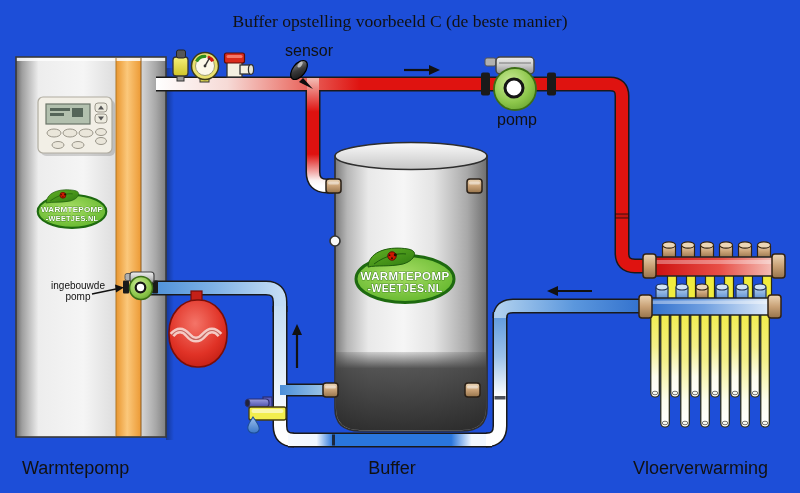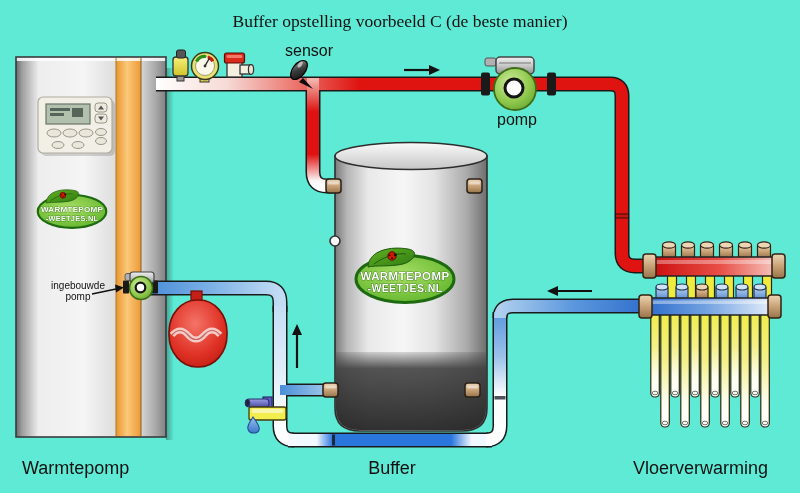--- a/index.html
+++ b/index.html
@@ -1,16 +1,16 @@
 <!DOCTYPE html>
 <html><head>
 <meta charset="utf-8">
 <style>
   html,body{margin:0;padding:0;background:#ffffff;}
-  #stage{position:relative;width:800px;height:493px;background:#5eead4;overflow:hidden;
+  #stage{position:relative;width:800px;height:493px;background:#1d4ed8;overflow:hidden;
          font-family:"Liberation Sans",sans-serif;}
   svg{display:block;}
   text{font-family:"Liberation Sans",sans-serif;fill:#111;}
   .title-text{font-family:"Liberation Serif",serif;font-size:17.5px;}
   .big-label{font-size:18px;}
   .mid-label{font-size:16px;}
   .small-label{font-size:10px;}
   .logo-text{font-weight:bold;fill:#ffffff;stroke:#1e5c0c;stroke-width:0.7px;
              paint-order:stroke;letter-spacing:0.4px;}
 </style>

